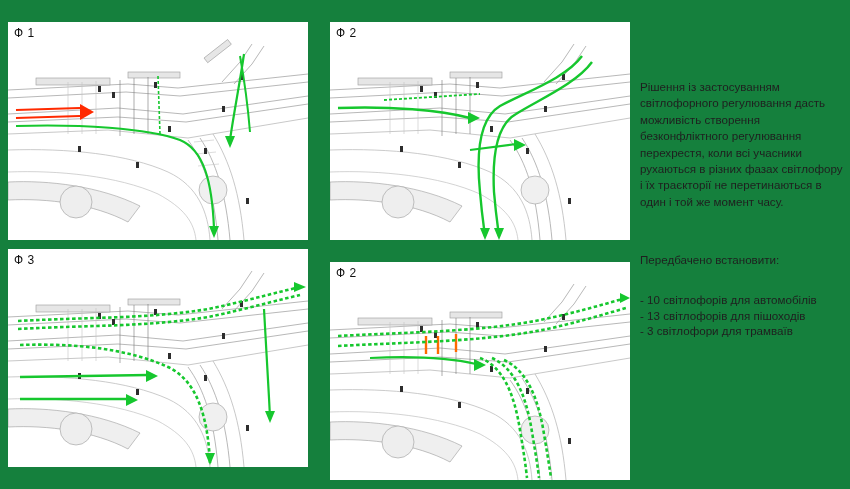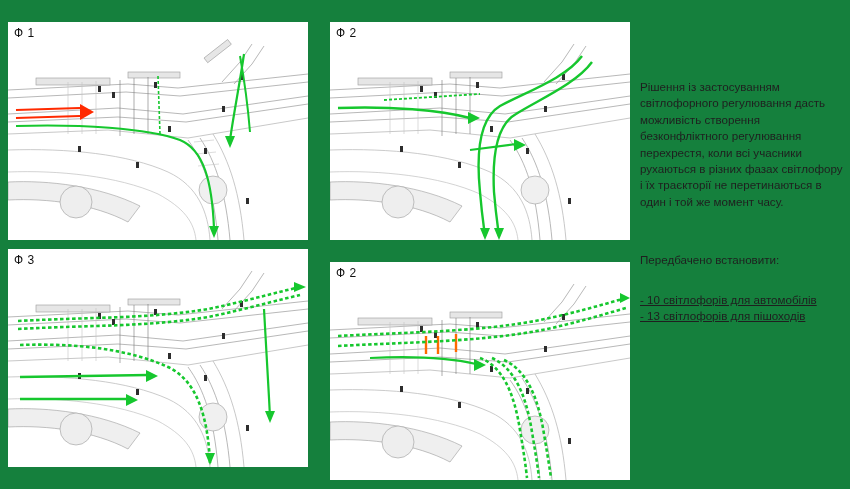--- a/index.html
+++ b/index.html
@@ -78,21 +78,20 @@
     color: #1f1f1f;
   }
   .bullets {
     position: absolute;
     left: 0;
     top: 292px;
     width: 206px;
     font-size: 11.6px;
     line-height: 15.6px;
     color: #1f1f1f;
-    text-decoration: underline;
   }
   .bullets div { white-space: nowrap; }
 </style>
 </head>
 <body>
 
 <div class="page">
 
   <div class="panel" id="panel-1">
     <div class="panel-label">Ф 1</div>
@@ -344,16 +343,17 @@
       <polygon points="290,31 300,36 290,41" fill="#16c72e"></polygon>
     </svg>
   </div>
 
   <div class="text-col">
     <div class="para">Рішення із застосуванням світлофорного регулювання дасть можливість створення безконфліктного регулювання перехрестя, коли всі учасники рухаються в різних фазах світлофору і їх траєкторії не перетинаються в один і той же момент часу.</div>
     <div class="sub-head">Передбачено встановити:</div>
     <div class="bullets">
       <div>- 10 світлофорів для автомобілів</div>
       <div>- 13 світлофорів для пішоходів</div>
+      <div>- 3 світлофори для трамваїв</div>
     </div>
   </div>
 
 </div>
 
 </body></html>

